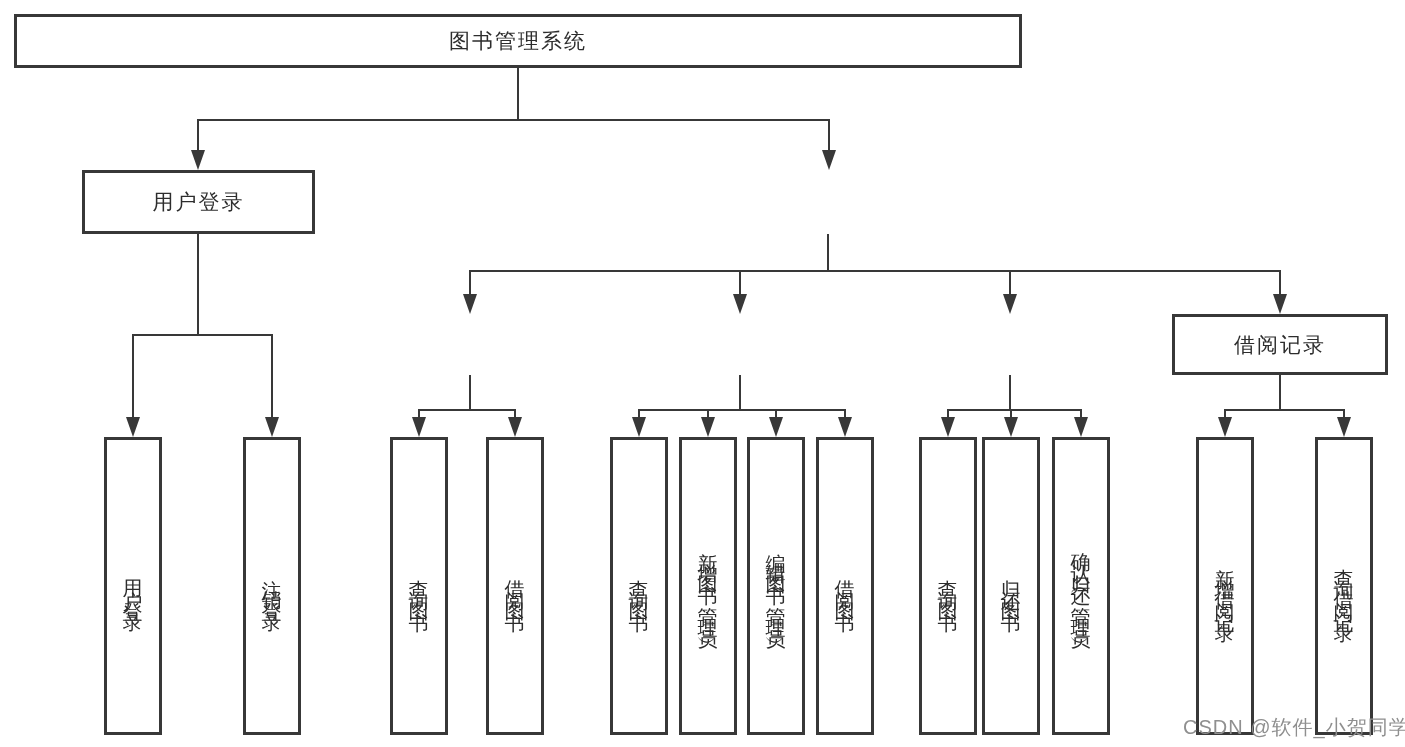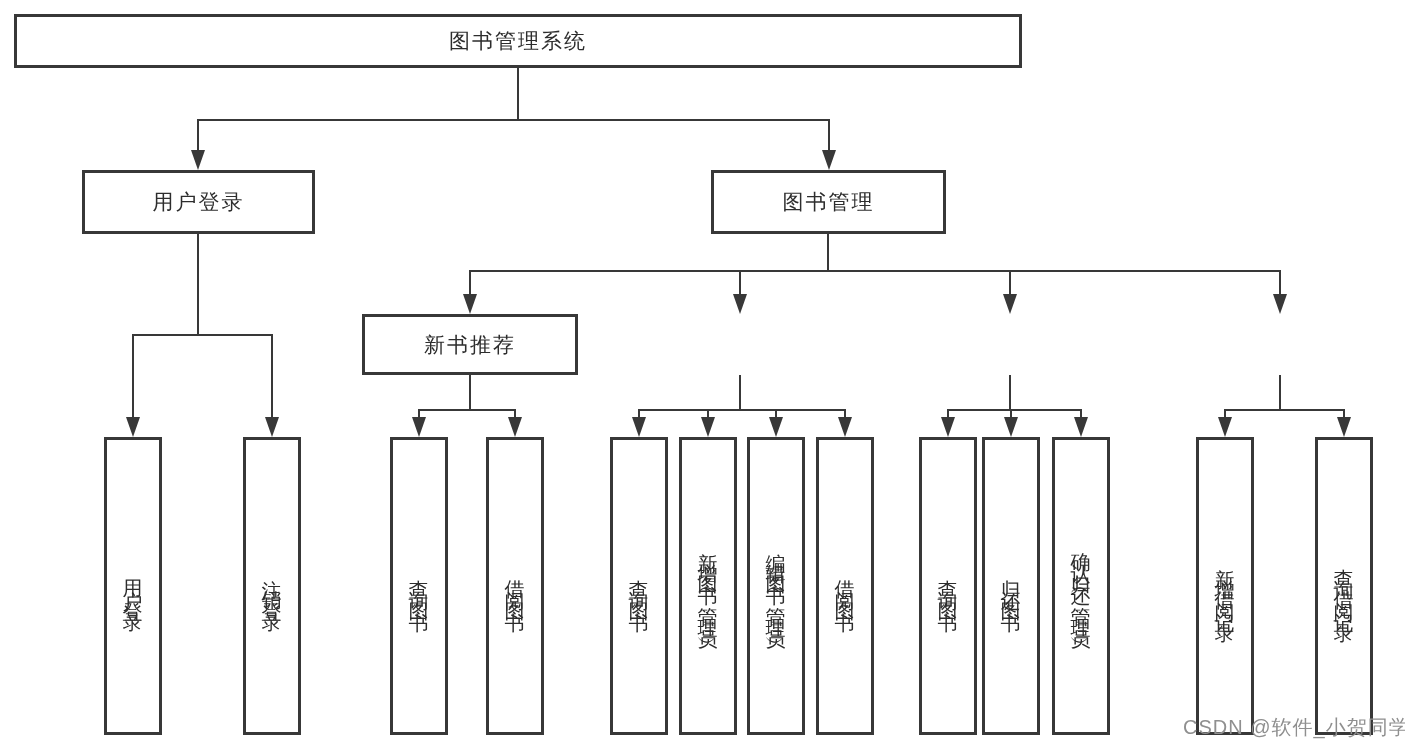--- a/index.html
+++ b/index.html
@@ -89,23 +89,20 @@
     <span class="head"></span>
   </div>
   <div class="arrow" style="left:822px;top:120px;height:50px;">
     <span class="shaft"></span>
     <span class="head"></span>
   </div>
 
   <div class="box" style="left:82px;top:170px;width:233px;height:64px;">
     <span class="hlabel">用户登录</span>
   </div>
-  <div class="box" style="left:711px;top:170px;width:235px;height:64px;">
-    <span class="hlabel">图书管理</span>
-  </div>
 
   <div class="vline" style="left:197px;top:234px;height:102px;"></div>
   <div class="hline" style="left:132px;top:334px;width:141px;"></div>
   <div class="arrow" style="left:126px;top:335px;height:102px;">
     <span class="shaft"></span>
     <span class="head"></span>
   </div>
   <div class="arrow" style="left:265px;top:335px;height:102px;">
     <span class="shaft"></span>
     <span class="head"></span>
@@ -123,22 +120,22 @@
   </div>
   <div class="arrow" style="left:1003px;top:271px;height:43px;">
     <span class="shaft"></span>
     <span class="head"></span>
   </div>
   <div class="arrow" style="left:1273px;top:271px;height:43px;">
     <span class="shaft"></span>
     <span class="head"></span>
   </div>
 
-  <div class="box" style="left:362px;top:314px;width:216px;height:61px;">
-    <span class="hlabel">新书推荐</span>
+  <div class="box" style="left:1172px;top:314px;width:216px;height:61px;">
+    <span class="hlabel">借阅记录</span>
   </div>
 
   <div class="vline" style="left:469px;top:375px;height:36px;"></div>
   <div class="hline" style="left:418px;top:409px;width:98px;"></div>
   <div class="arrow" style="left:412px;top:410px;height:27px;">
     <span class="shaft"></span>
     <span class="head"></span>
   </div>
   <div class="arrow" style="left:508px;top:410px;height:27px;">
     <span class="shaft"></span>

